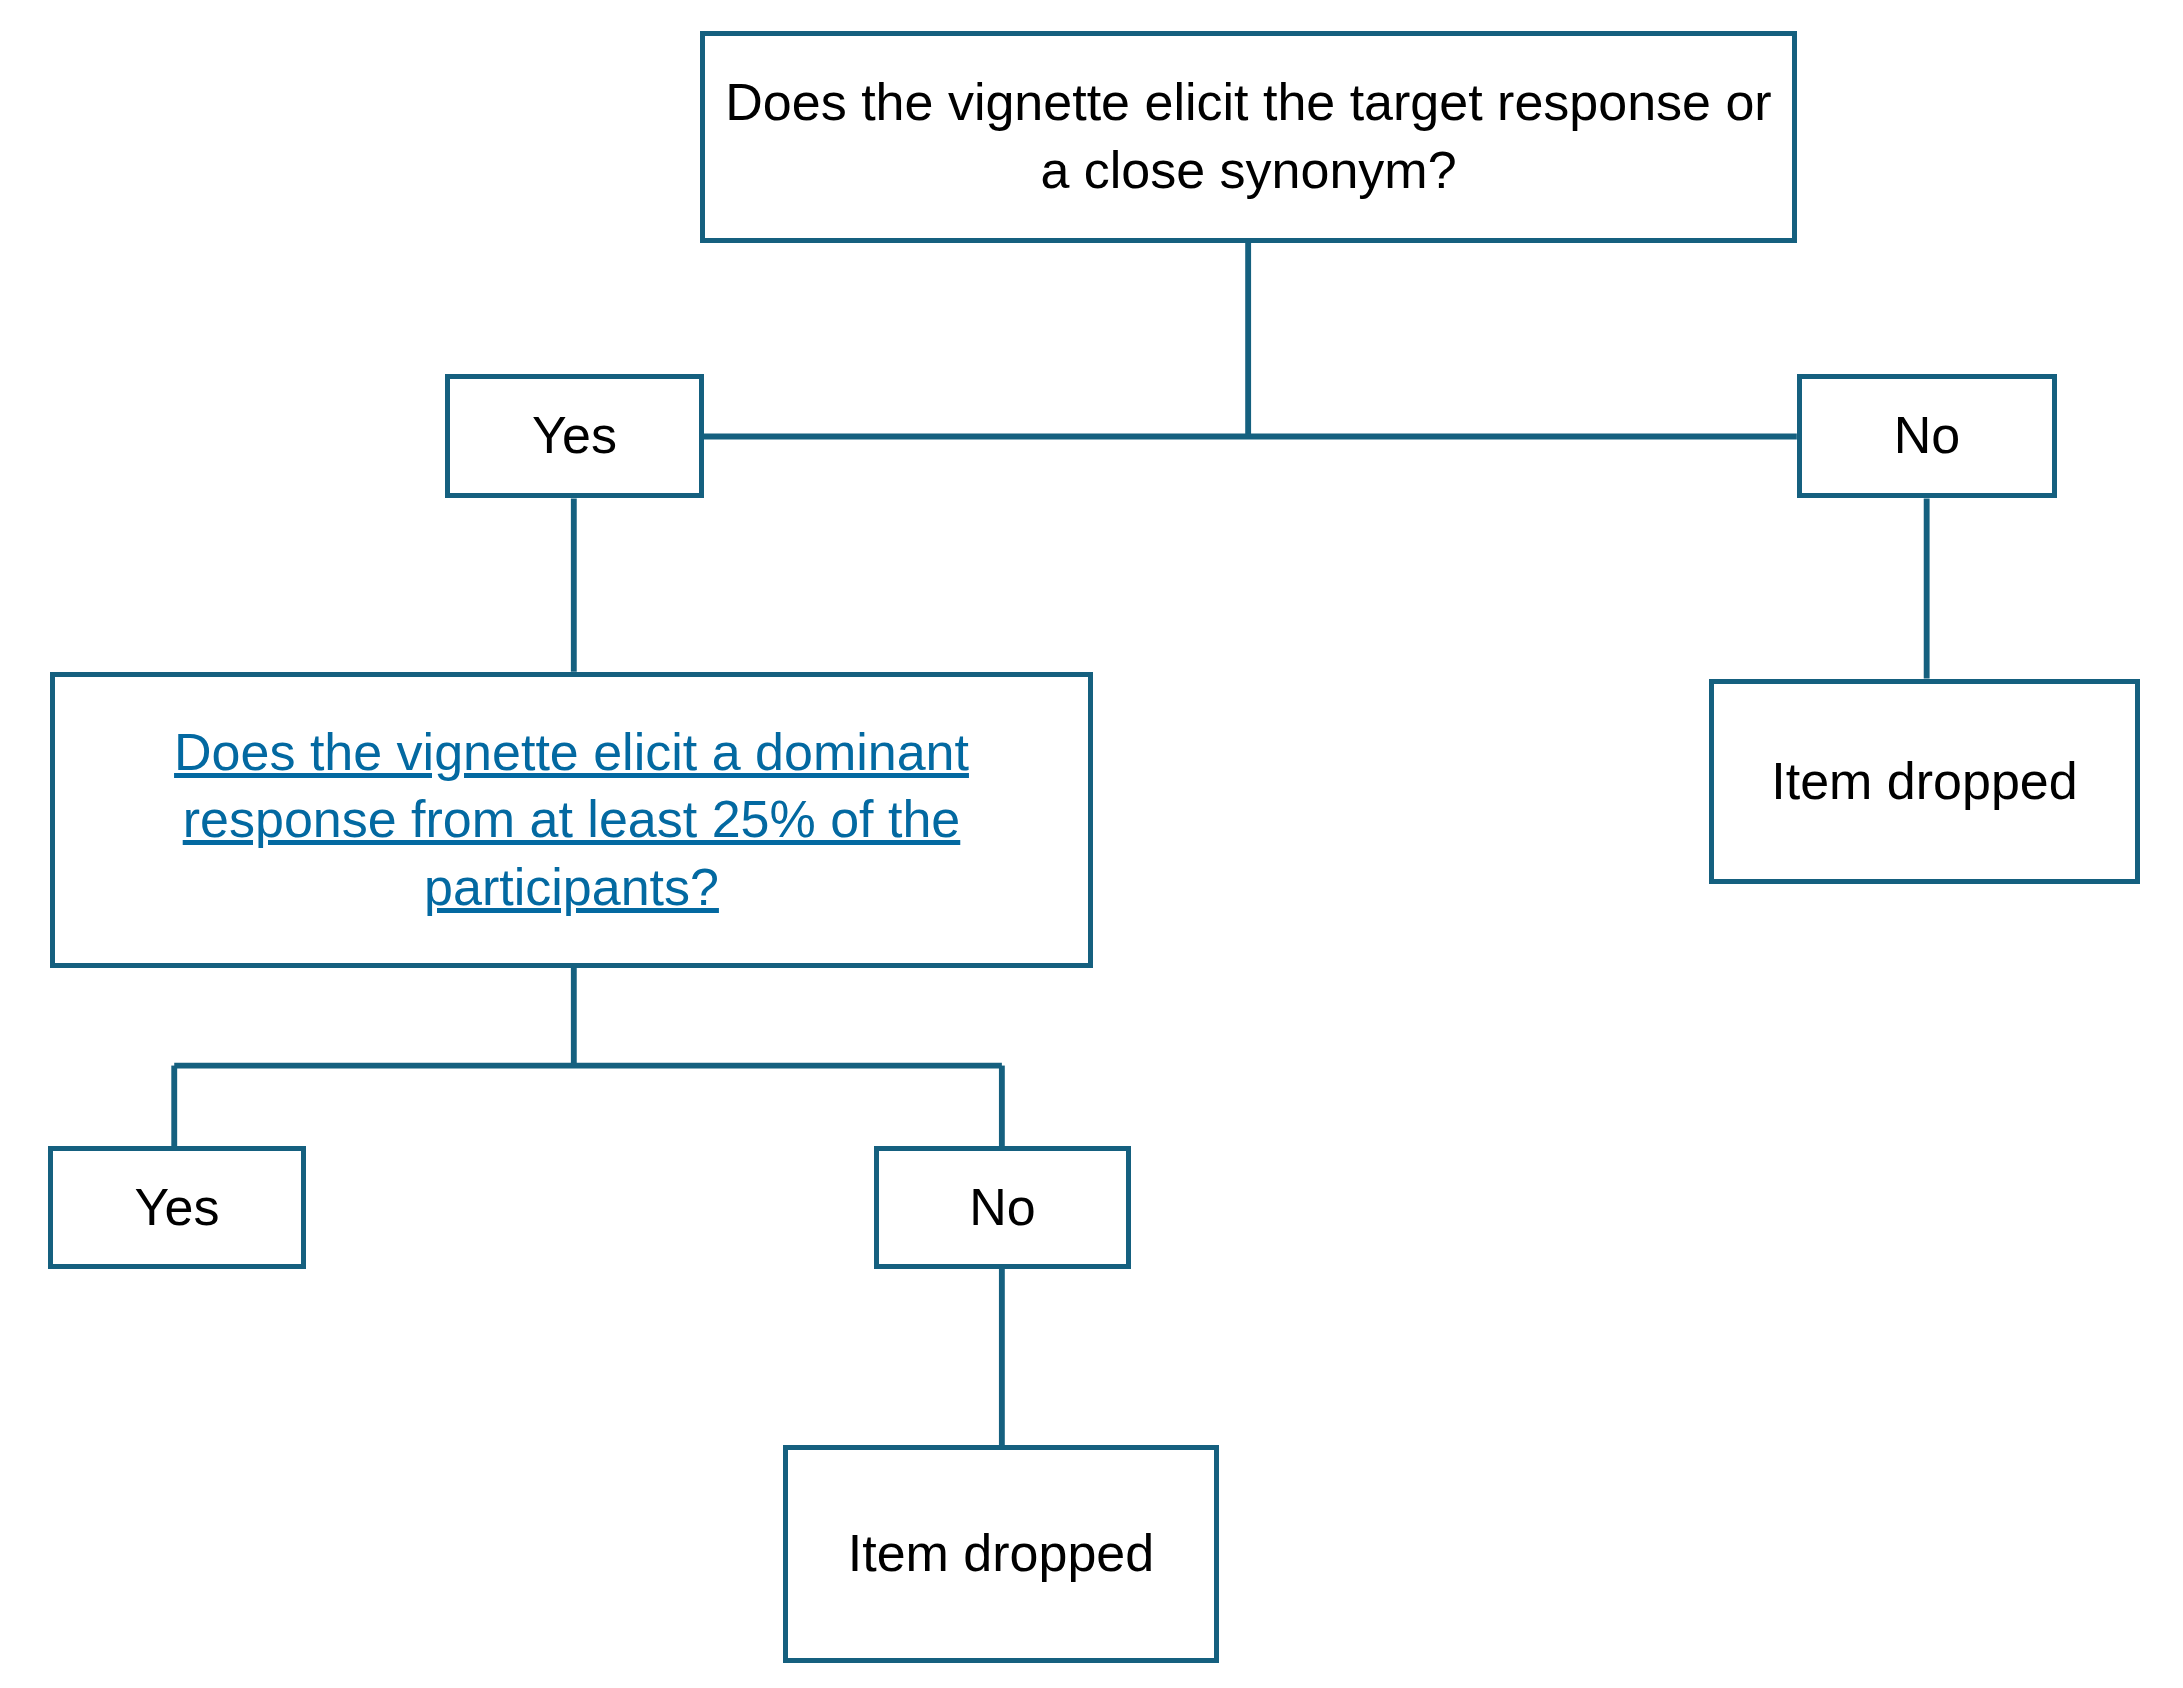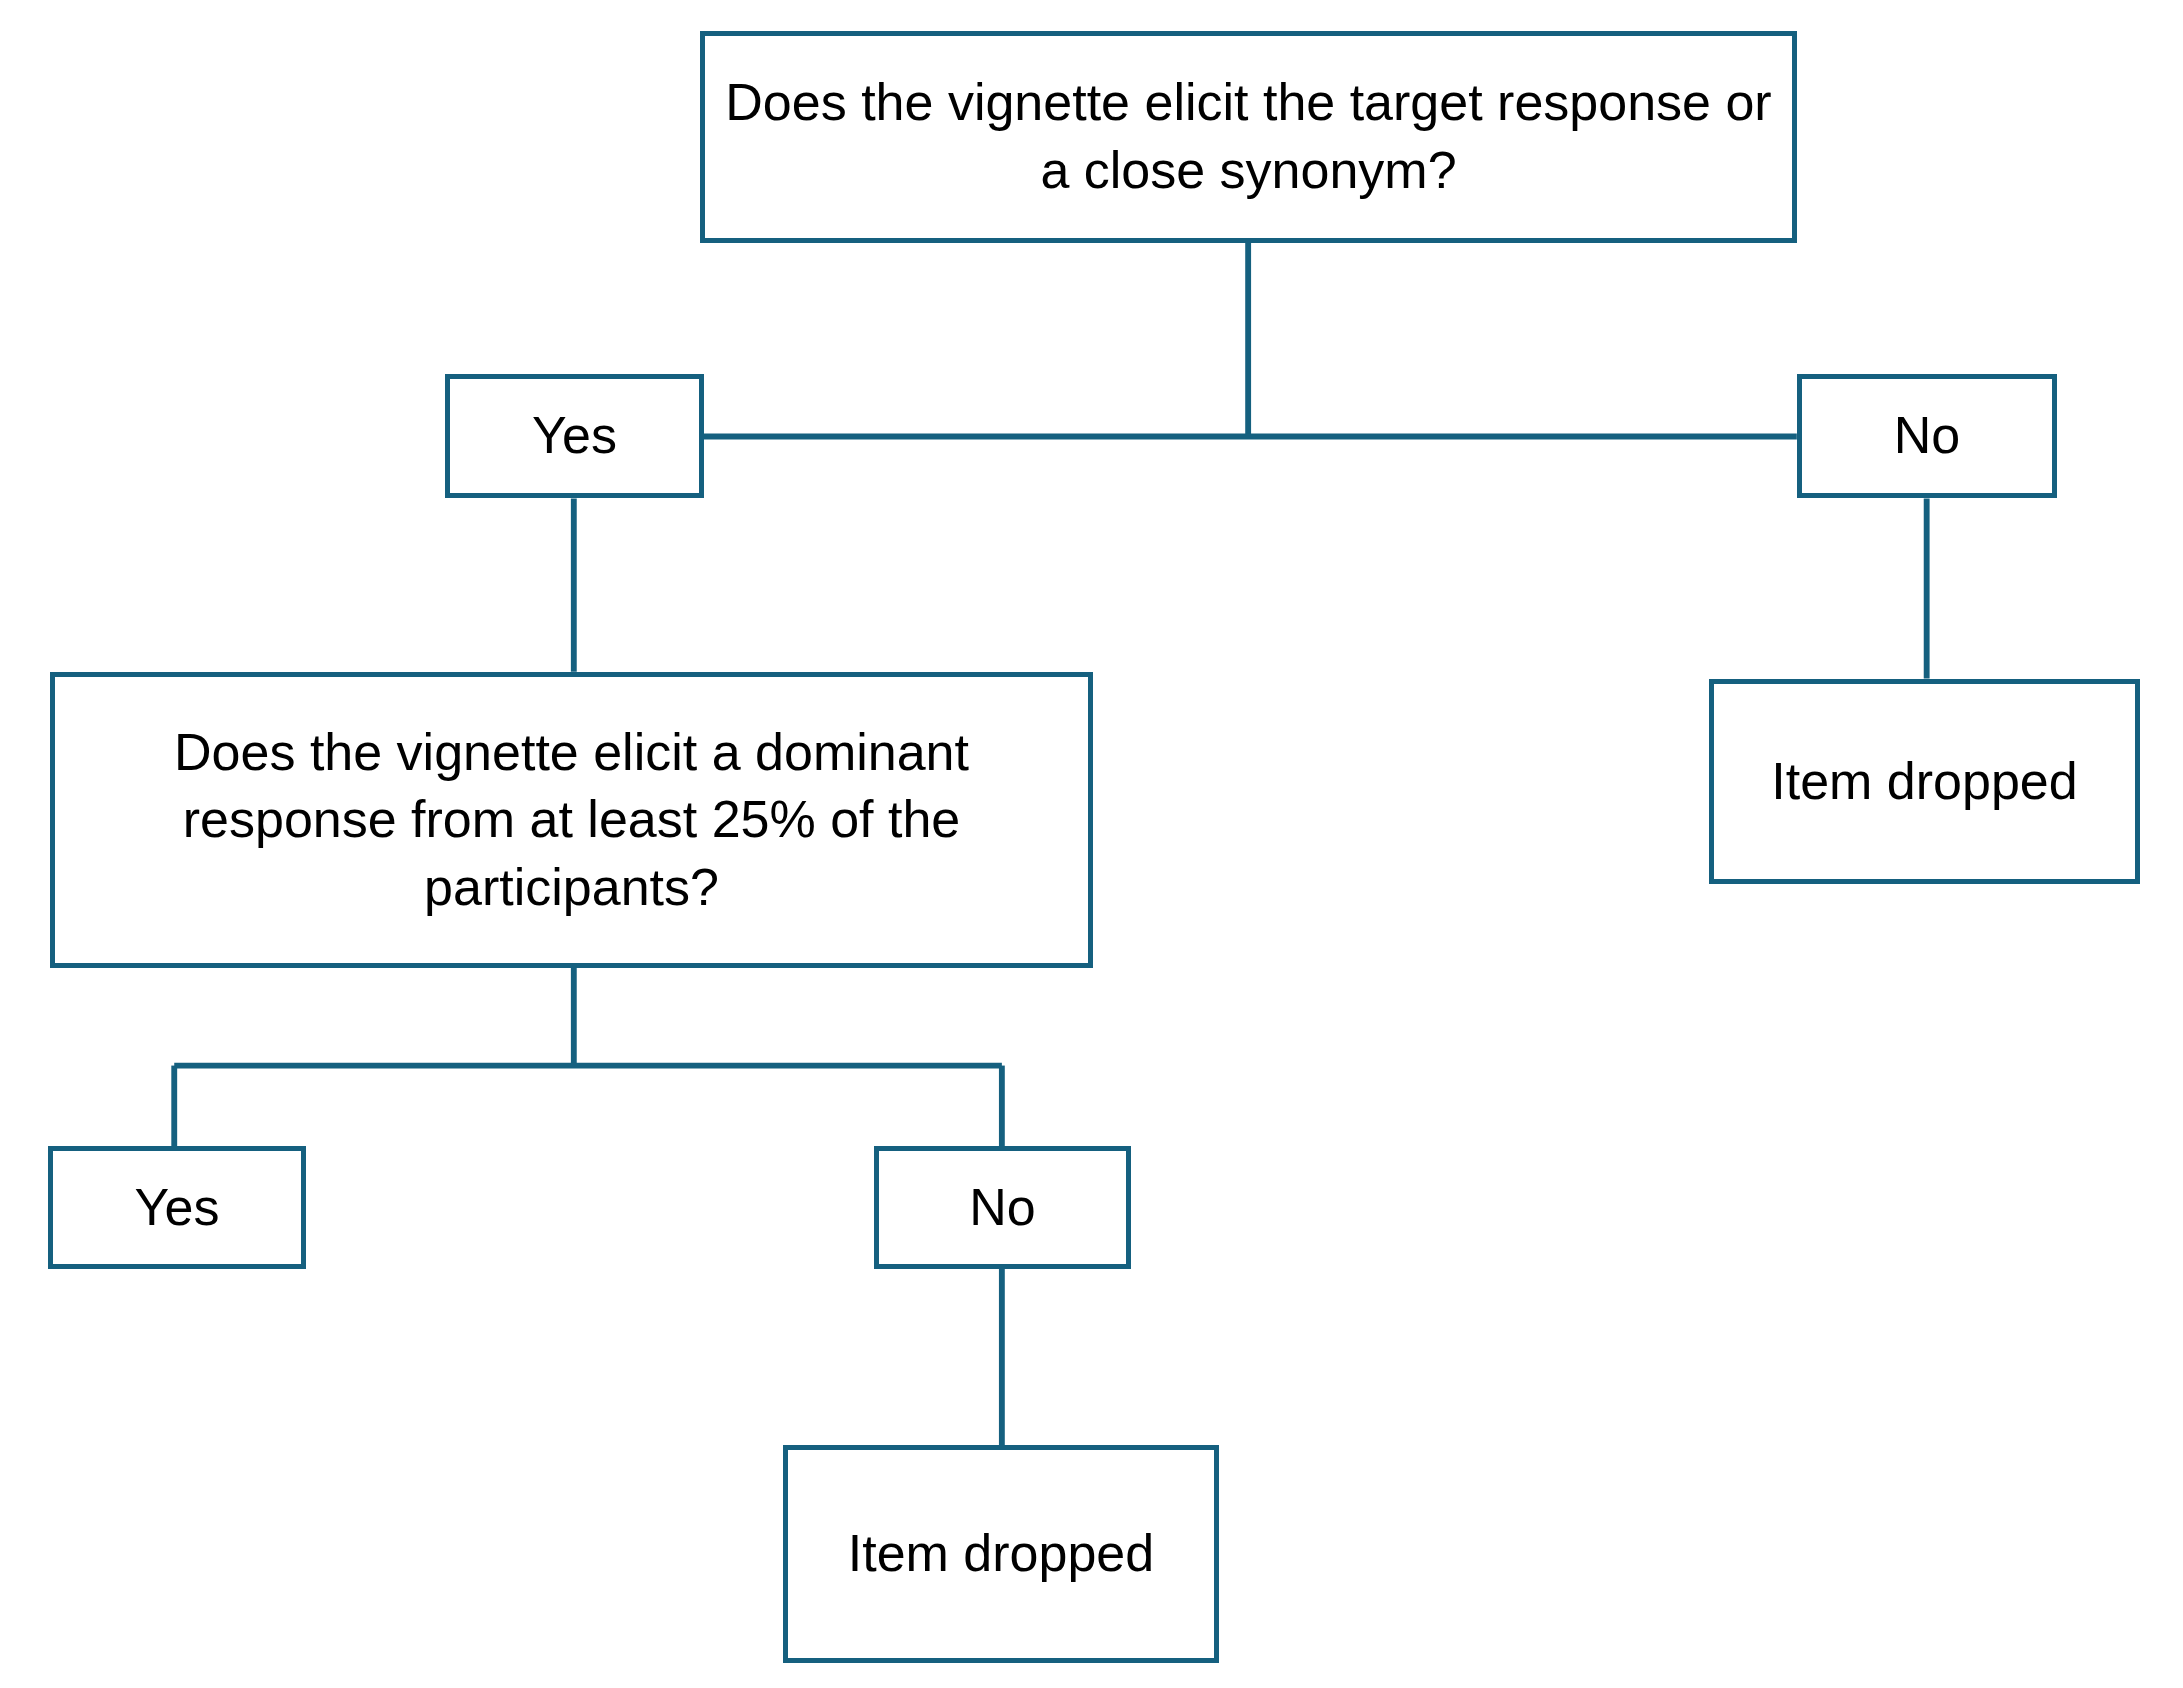--- a/index.html
+++ b/index.html
@@ -89,21 +89,21 @@
   </div>
 
   <div class="node" id="node-yes-1" style="border-color: rgb(21, 96, 127); background: rgb(255, 255, 255); color: rgb(0, 0, 0);">
     <span class="label">Yes</span>
   </div>
 
   <div class="node" id="node-no-1" style="border-color: rgb(21, 96, 127); background: rgb(255, 255, 255); color: rgb(0, 0, 0);">
     <span class="label">No</span>
   </div>
 
-  <div class="node" id="node-q2" style="border-color: rgb(21, 96, 127); background: rgb(255, 255, 255); color: #000000;">
+  <div class="node" id="node-q2" style="border-color: rgb(21, 96, 127); background: rgb(255, 255, 255); color: #0369a1; text-decoration: underline;">
     <span class="label">Does the vignette elicit a dominant response from at least 25% of the participants?</span>
   </div>
 
   <div class="node" id="node-drop-1" style="border-color: rgb(21, 96, 127); background: rgb(255, 255, 255); color: rgb(0, 0, 0);">
     <span class="label">Item dropped</span>
   </div>
 
   <div class="node" id="node-yes-2" style="border-color: rgb(21, 96, 127); background: rgb(255, 255, 255); color: rgb(0, 0, 0);">
     <span class="label">Yes</span>
   </div>

